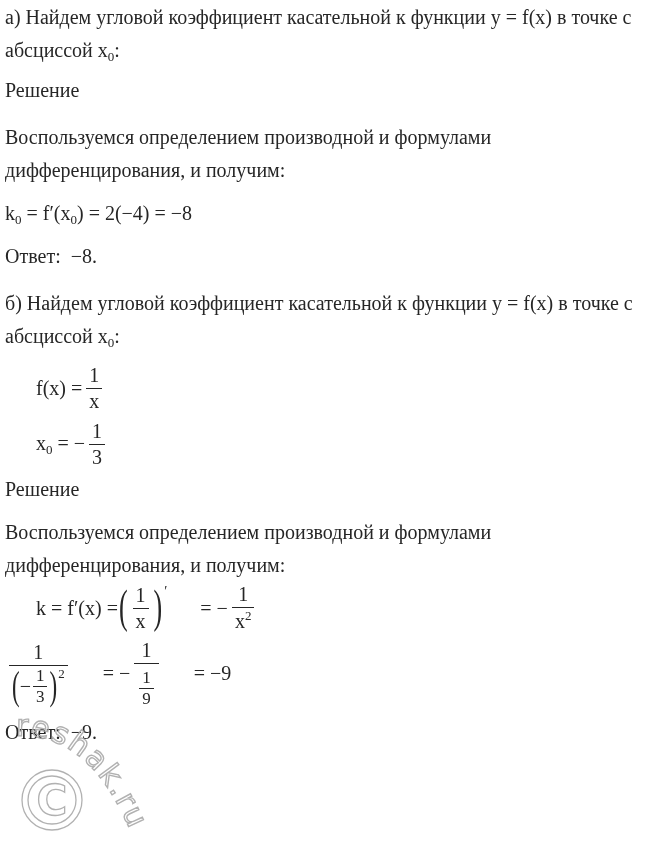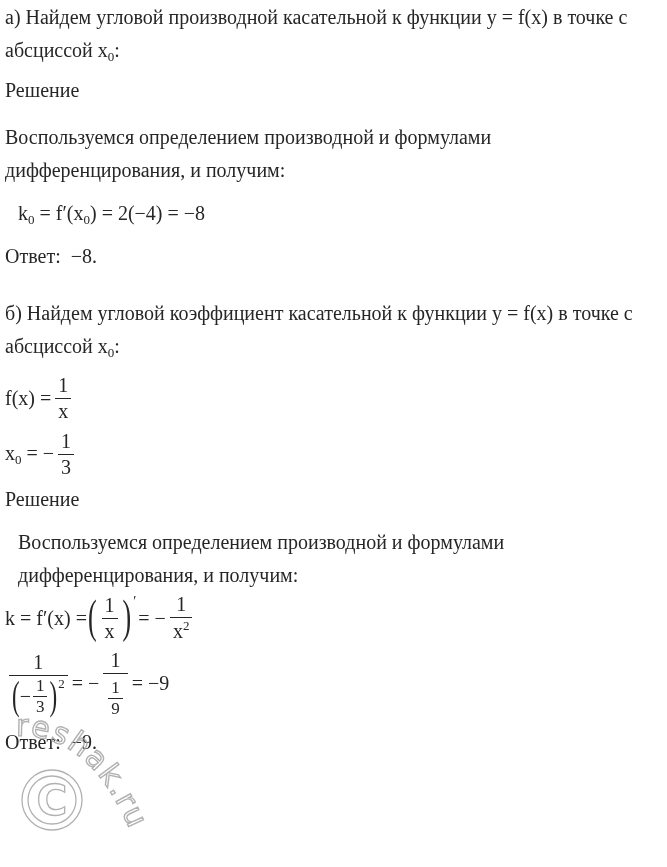--- a/index.html
+++ b/index.html
@@ -12,21 +12,21 @@
   }
   .doc { padding:1px 2px 0 5px; font-size:20px; }
   .line { line-height:33px; white-space:nowrap; }
   .m  { }
   .up { font-style:normal; }
   .sup { font-size:13px; vertical-align:8px;  font-style:normal; }
   .sub { font-size:13px; vertical-align:-4px; font-style:normal; }
 
   
   .mathline { display:flex; align-items:center; white-space:nowrap; }
-  .grp { white-space:nowrap; }
+  .grp { white-space:nowrap;margin-left:31px; }
 
   .frac { display:inline-flex; flex-direction:column; align-items:center;
           text-align:center; margin:0 4px; line-height:1.25; }
   .frac .num { padding:0 3px; }
   .frac .den { border-top:1.5px solid #262626; padding:0 3px; }
   .frac.small { font-size:17px; margin:0 2px; line-height:1.2; }
   .den.flexden { display:inline-flex; align-items:center; }
 
   .bp  { display:inline-block; font-style:normal; font-size:26px;
          transform:scaleY(1.75); margin:0 1px; }
@@ -35,40 +35,40 @@
   .prime-top { align-self:flex-start; font-size:14px; margin:2px 2px 0 1px; font-style:normal; }
   .expo-top  { align-self:flex-start; font-size:13px; margin-left:1px; font-style:normal; }
 
   .answer-value { margin-left:10px; }
 
   
   .mt9  { margin-top:9px; }
   .mt1  { margin-top:1px; }
   .mt14 { margin-top:14px; }
   .mt5  { margin-top:5px; }
-  .mt10 { margin-top:10px;margin-left:13px; }
+  .mt10 { margin-top:10px; }
   .mt4  { margin-top:4px; }
-  .mt7  { margin-top:24px; }
+  .mt7  { margin-top:14px; }
   .mt3  { margin-top:3px; }
   .mt6  { margin-top:6px; }
 
   
   .wm { position:absolute; left:0; top:680px; pointer-events:none; opacity:.9; }
   .wm-arc { font-family:"DejaVu Sans",sans-serif; font-size:30px; letter-spacing:2px;
             fill:none; stroke:#a9a9a9; stroke-width:1.4px; }
   .wm-ring { fill:none; stroke:#a9a9a9; stroke-width:1.3px; }
   .wm-c { font-family:"DejaVu Sans",sans-serif; font-size:42px; font-weight:bold;
           fill:none; stroke:#a9a9a9; stroke-width:1.3px; }
 </style>
 </head>
 <body>
 
 <div class="doc">
 
-  <div class="line"><span class="up">а) Найдем угловой производной касательной к функции </span><span class="m">y = f(x)</span><span class="up"> в точке с</span></div>
+  <div class="line"><span class="up">а) Найдем угловой коэффициент касательной к функции </span><span class="m">y = f(x)</span><span class="up"> в точке с</span></div>
 
   <div class="line"><span class="up">абсциссой </span><span class="m">x</span><span class="sub">0</span><span class="up">:</span></div>
 
 
 
   <div class="line mt1"><span class="up">Решение</span></div>
 
   <div class="mt14">
     <div class="line"><span class="up">Воспользуемся определением производной и формулами</span></div>
     <div class="line"><span class="up">дифференцирования, и получим:</span></div>

